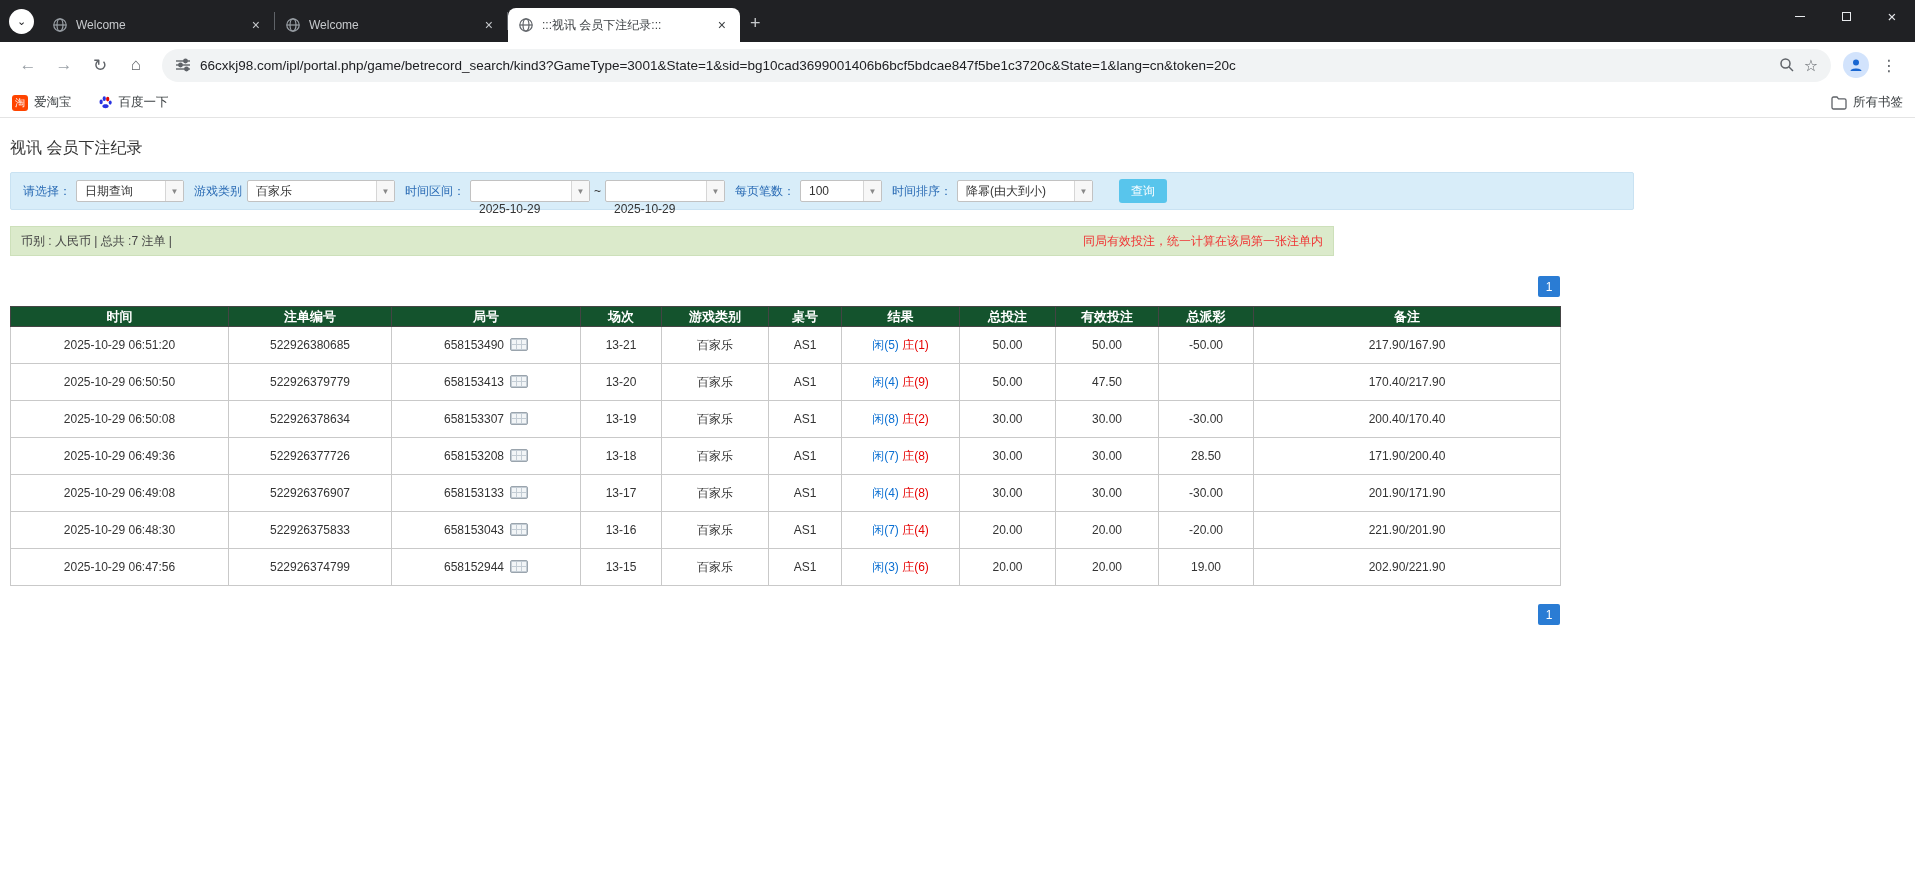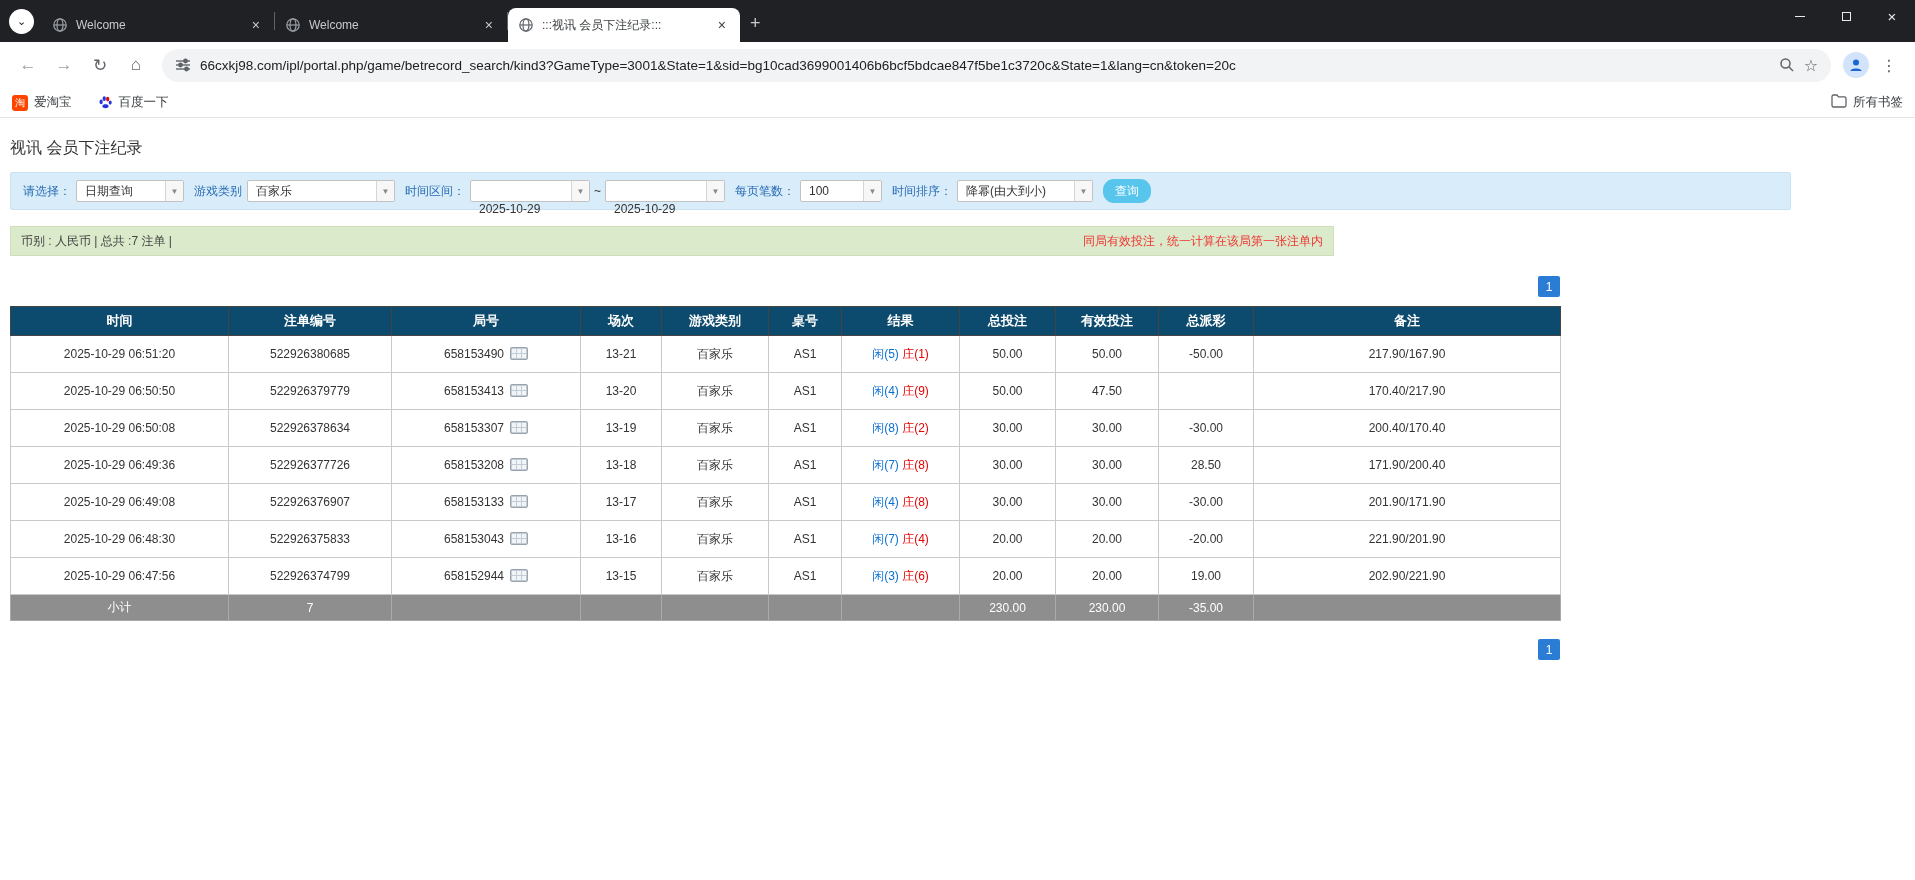--- a/index.html
+++ b/index.html
@@ -54,69 +54,69 @@
 
   .bookmarks {
     height:30px; background:#ffffff; display:flex; align-items:center;
     padding:0 12px; font-size:12.5px; color:#3c4043; border-bottom:1px solid #e4e4e4;
   }
   .bm { display:flex; align-items:center; gap:6px; margin-right:26px; }
   .bm-ico-tb {
     width:16px; height:16px; border-radius:3px; background:#ff4400; color:#fff;
     font-size:10px; display:flex; align-items:center; justify-content:center; flex:0 0 auto;
   }
-  .bm-right { margin-left:auto; display:flex; gap:6px; }
+  .bm-right { margin-left:auto; display:flex; align-items:center; gap:6px; }
 
   
   .content { padding:0 10px; width:1568px; }
   .page-title { font-size:16px; font-weight:400; color:#333; margin:20px 0 13px 0; }
 
   .filter-bar {
-    width:1781px; background:#d8edf9; border:1px solid #c9e2f2; border-radius:2px;
+    width:1624px; background:#d8edf9; border:1px solid #c9e2f2; border-radius:2px;
     padding:6px 10px; display:flex; align-items:center; font-size:12px;
   }
   .f-label { color:#2b6cb5; margin:0 5px 0 10px; white-space:nowrap; }
   .f-label:first-child { margin-left:2px; }
   .combo {
     display:inline-flex; align-items:stretch; background:#fff;
     border:1px solid #c2c2c2; height:22px; border-radius:2px; flex:0 0 auto;
   }
   .combo-text { padding:0 8px; display:flex; align-items:center; color:#333; white-space:nowrap; }
   .combo-arrow {
     width:18px; border-left:1px solid #d6d6d6; background:#f7f7f7;
     display:flex; align-items:center; justify-content:center; color:#888; font-size:8px;
   }
   .w-select .combo-text { width:88px; }
   .w-game .combo-text { width:128px; }
   .w-date .combo-text { width:100px;margin-top:28px; }
   .w-size .combo-text { width:62px; }
   .w-sort .combo-text { width:116px; }
   .tilde { margin:0 4px; color:#333; }
   .btn-search {
-    background:#58c5ec; color:#fff; border:none; border-radius:11px; height:24px;
-    padding:0 12px; font-size:12px; margin-left:10px; cursor:pointer;
+    background:#58c5ec; color:#fff; border:none; border-radius:3px; height:24px;
+    padding:0 12px; font-size:12px; margin-left:26px; cursor:pointer;
   }
 
   .summary {
     width:1324px; margin-top:16px; background:#dbeacb; border:1px solid #cde0ba;
     height:30px; display:flex; align-items:center; justify-content:space-between;
     padding:0 10px; font-size:12px; color:#444;
   }
   .summary-right { color:#f03333; }
 
   .pager-row { width:1550px; display:flex; justify-content:flex-end; margin-top:20px; }
   .pager-row.bottom { margin-top:18px; }
   .page-btn {
     min-width:22px; height:21px; background:#2a7cd4; color:#fff; font-size:12px;
     display:flex; align-items:center; justify-content:center; border-radius:2px; cursor:pointer;
   }
 
   table.bet-table { border-collapse:collapse; table-layout:fixed; width:1550px; margin-top:9px; font-size:12px; }
   .bet-table thead th {
-    background:#0c4a6e; color:#fff; height:29px; font-weight:bold; font-size:13px;
+    background:#14532d; color:#fff; height:20px; font-weight:bold; font-size:13px;
     border:1px solid #444; text-align:center; padding:0 2px;
   }
   .bet-table tbody td {
     border:1px solid #c9c9c9; height:37px; text-align:center; color:#333;
     background:#fff; padding:0 2px; overflow:hidden; white-space:nowrap;
   }
   .bet-table tr.sum td {
     background:#8e8e8e; color:#fff; height:26px; border-color:#aaa;
   }
   .val-blue { color:#0a6fd2; }
@@ -420,33 +420,20 @@
         <td>13-15</td>
         <td>百家乐</td>
         <td>AS1</td>
         <td><span class="res-p">闲(3)</span> <span class="res-b">庄(6)</span></td>
         <td class="val-blue">20.00</td>
         <td>20.00</td>
         <td>19.00</td>
         <td>202.90/221.90</td>
       </tr>
 
-      <tr class="sum">
-        <td>小计</td>
-        <td>7</td>
-        <td></td>
-        <td></td>
-        <td></td>
-        <td></td>
-        <td></td>
-        <td>230.00</td>
-        <td>230.00</td>
-        <td class="neg">-35.00</td>
-        <td></td>
-      </tr>
     </tbody>
   </table>
 
   <div class="pager-row bottom">
     <div class="page-btn">1</div>
   </div>
 
 </div>
 
 </body></html>

